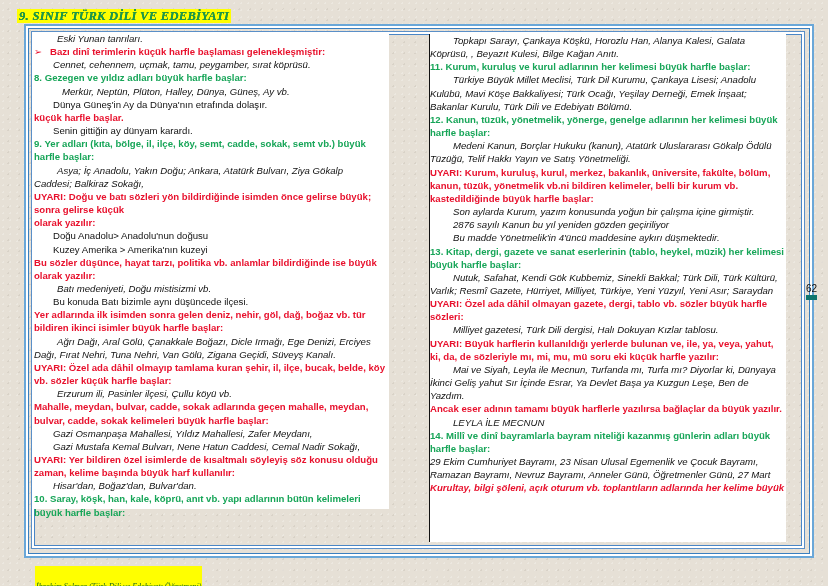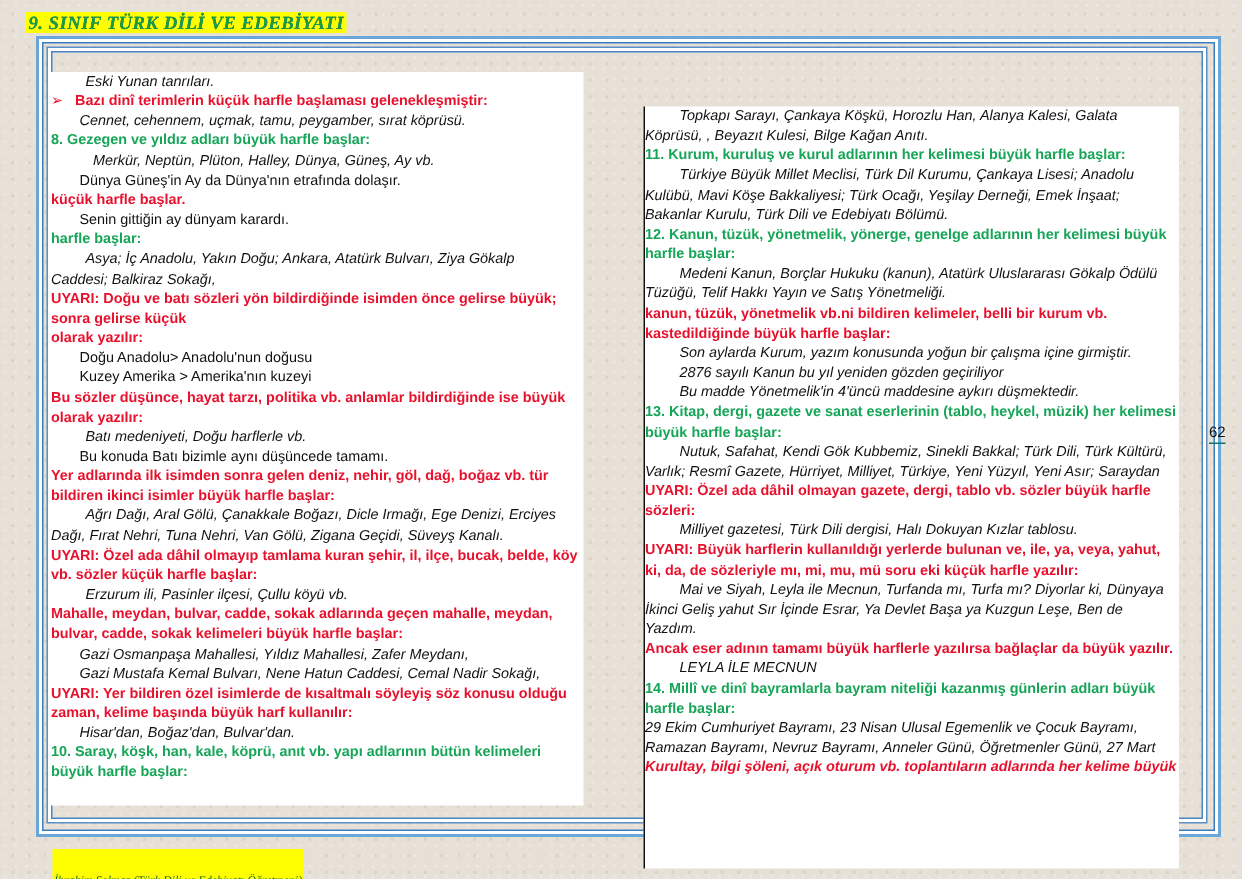--- a/index.html
+++ b/index.html
@@ -25,33 +25,33 @@
     position:absolute; left:24px; top:24px; width:786px; height:530px;
     border:2px solid #6aa7d8; box-shadow: inset 0 0 0 2px #ffffff, inset 0 0 0 3px #3a7fbf;
   }
   .frame-inner {
     position:absolute; left:31px; top:31px; width:772px; height:516px;
     border:1px solid #5a8fc8; box-shadow: inset 0 0 0 2px #ffffff, inset 0 0 0 3px #4a86c6;
   }
   .col {
     position:absolute; background:#ffffff; font-size:9.6px; line-height:13.15px; color:#111;
   }
-  .col-left { left:34px; top:48px; width:355px; height:477px; padding:0 0 12px 0; }
-  .col-right { left:429px; top:34px; width:356px; height:508px; border-left:1px solid #111;margin-top:37px; }
+  .col-left { left:34px; top:32px; width:355px; height:477px; padding:0 0 0 0; }
+  .col-right { left:429px; top:34px; width:356px; height:508px; border-left:1px solid #111; }
   .line { white-space:nowrap; overflow:hidden; }
   .ind1 { padding-left:23px; }
   .ind2 { padding-left:19px; }
   .ind3 { padding-left:28px; }
   .green { color:#17a558; font-weight:bold; }
   .red { color:#e8112d; font-weight:bold; }
   .it { font-style:italic; }
   .bullet { color:#e8112d; margin-right:8px; }
   .page-num {
     position:absolute; left:806px; top:283px; font-size:10px; color:#111;
-    border-bottom:1px solid #0f766e; padding-bottom:1px;
+    border-bottom:5px solid #0f766e; padding-bottom:1px;
   }
   .footer {
     position:absolute; left:35px; top:566px; font-family:"Liberation Serif", serif;
     font-style:italic; font-size:8px; color:#1a6a1a; background:#ffff00; padding:16px 1px;
   }
 </style>
 </head>
 <body>
 
 <div class="header-title">
@@ -63,32 +63,33 @@
 
 <div class="col col-left" id="leftCol">
     <div class="line it ind1"><span>Eski Yunan tanrıları.</span></div>
     <div class="line red "><span class="bullet">➢</span><span>Bazı dinî terimlerin küçük harfle başlaması gelenekleşmiştir:</span></div>
     <div class="line it ind2"><span>Cennet, cehennem, uçmak, tamu, peygamber, sırat köprüsü.</span></div>
     <div class="line green"><span>8. Gezegen ve yıldız adları büyük harfle başlar:</span></div>
     <div class="line it ind3"><span>Merkür, Neptün, Plüton, Halley, Dünya, Güneş, Ay vb.</span></div>
     <div class="line ind2"><span>Dünya Güneş'in Ay da Dünya'nın etrafında dolaşır.</span></div>
     <div class="line red"><span>küçük harfle başlar.</span></div>
     <div class="line ind2"><span>Senin gittiğin ay dünyam karardı.</span></div>
+    <div class="line green"><span>9. Yer adları (kıta, bölge, il, ilçe, köy, semt, cadde, sokak, semt vb.) büyük</span></div>
     <div class="line green"><span>harfle başlar:</span></div>
     <div class="line it ind1"><span>Asya; İç Anadolu, Yakın Doğu; Ankara, Atatürk Bulvarı, Ziya Gökalp</span></div>
     <div class="line it"><span>Caddesi; Balkiraz Sokağı,</span></div>
     <div class="line red"><span>UYARI: Doğu ve batı sözleri yön bildirdiğinde isimden önce gelirse büyük;</span></div>
     <div class="line red"><span>sonra gelirse küçük</span></div>
     <div class="line red"><span>olarak yazılır:</span></div>
     <div class="line ind2"><span>Doğu Anadolu&gt; Anadolu'nun doğusu</span></div>
     <div class="line ind2"><span>Kuzey Amerika &gt; Amerika'nın kuzeyi</span></div>
     <div class="line red"><span>Bu sözler düşünce, hayat tarzı, politika vb. anlamlar bildirdiğinde ise büyük</span></div>
     <div class="line red"><span>olarak yazılır:</span></div>
-    <div class="line it ind1"><span>Batı medeniyeti, Doğu harflerle vb.</span></div>
-    <div class="line ind2"><span>Bu konuda Batı bizimle aynı düşüncede tamamı.</span></div>
+    <div class="line it ind1"><span>Batı medeniyeti, Doğu mistisizmi vb.</span></div>
+    <div class="line ind2"><span>Bu konuda Batı bizimle aynı düşüncede ilçesi.</span></div>
     <div class="line red"><span> Yer adlarında ilk isimden sonra gelen deniz, nehir, göl, dağ, boğaz vb. tür</span></div>
     <div class="line red"><span>bildiren ikinci isimler büyük harfle başlar:</span></div>
     <div class="line it ind1"><span>Ağrı Dağı, Aral Gölü, Çanakkale Boğazı, Dicle Irmağı, Ege Denizi, Erciyes</span></div>
     <div class="line it"><span>Dağı, Fırat Nehri, Tuna Nehri, Van Gölü, Zigana Geçidi, Süveyş Kanalı.</span></div>
     <div class="line red"><span>UYARI: Özel ada dâhil olmayıp tamlama kuran şehir, il, ilçe, bucak, belde, köy</span></div>
     <div class="line red"><span>vb. sözler küçük harfle başlar:</span></div>
     <div class="line it ind1"><span>Erzurum ili, Pasinler ilçesi, Çullu köyü vb.</span></div>
     <div class="line red"><span>Mahalle, meydan, bulvar, cadde, sokak adlarında geçen mahalle, meydan,</span></div>
     <div class="line red"><span>bulvar, cadde, sokak kelimeleri büyük harfle başlar:</span></div>
     <div class="line it ind2"><span>Gazi Osmanpaşa Mahallesi, Yıldız Mahallesi, Zafer Meydanı,</span></div>
@@ -103,20 +104,21 @@
     <div class="line it ind1"><span>Topkapı Sarayı, Çankaya Köşkü, Horozlu Han, Alanya Kalesi, Galata</span></div>
     <div class="line it"><span>Köprüsü, , Beyazıt Kulesi, Bilge Kağan Anıtı.</span></div>
     <div class="line green"><span>11. Kurum, kuruluş ve kurul adlarının her kelimesi büyük harfle başlar:</span></div>
     <div class="line it ind1"><span>Türkiye Büyük Millet Meclisi, Türk Dil Kurumu, Çankaya Lisesi; Anadolu</span></div>
     <div class="line it"><span>Kulübü, Mavi Köşe Bakkaliyesi; Türk Ocağı, Yeşilay Derneği, Emek İnşaat;</span></div>
     <div class="line it"><span>Bakanlar Kurulu, Türk Dili ve Edebiyatı Bölümü.</span></div>
     <div class="line green"><span>12. Kanun, tüzük, yönetmelik, yönerge, genelge adlarının her kelimesi büyük</span></div>
     <div class="line green"><span>harfle başlar:</span></div>
     <div class="line it ind1"><span>Medeni Kanun, Borçlar Hukuku (kanun), Atatürk Uluslararası Gökalp Ödülü</span></div>
     <div class="line it"><span>Tüzüğü, Telif Hakkı Yayın ve Satış Yönetmeliği.</span></div>
+    <div class="line red"><span>UYARI: Kurum, kuruluş, kurul, merkez, bakanlık, üniversite, fakülte, bölüm,</span></div>
     <div class="line red"><span>kanun, tüzük, yönetmelik vb.ni bildiren kelimeler, belli bir kurum vb.</span></div>
     <div class="line red"><span>kastedildiğinde büyük harfle başlar:</span></div>
     <div class="line it ind1"><span> Son aylarda Kurum, yazım konusunda yoğun bir çalışma içine girmiştir.</span></div>
     <div class="line it ind1"><span>2876 sayılı Kanun bu yıl yeniden gözden geçiriliyor</span></div>
     <div class="line it ind1"><span>Bu madde Yönetmelik'in 4'üncü maddesine aykırı düşmektedir.</span></div>
     <div class="line green"><span>13. Kitap, dergi, gazete ve sanat eserlerinin (tablo, heykel, müzik) her kelimesi</span></div>
     <div class="line green"><span>büyük harfle başlar:</span></div>
     <div class="line it ind1"><span>Nutuk, Safahat, Kendi Gök Kubbemiz, Sinekli Bakkal; Türk Dili, Türk Kültürü,</span></div>
     <div class="line it"><span>Varlık; Resmî Gazete, Hürriyet, Milliyet, Türkiye, Yeni Yüzyıl, Yeni Asır; Saraydan</span></div>
     <div class="line red"><span>UYARI: Özel ada dâhil olmayan gazete, dergi, tablo vb. sözler büyük harfle</span></div>

